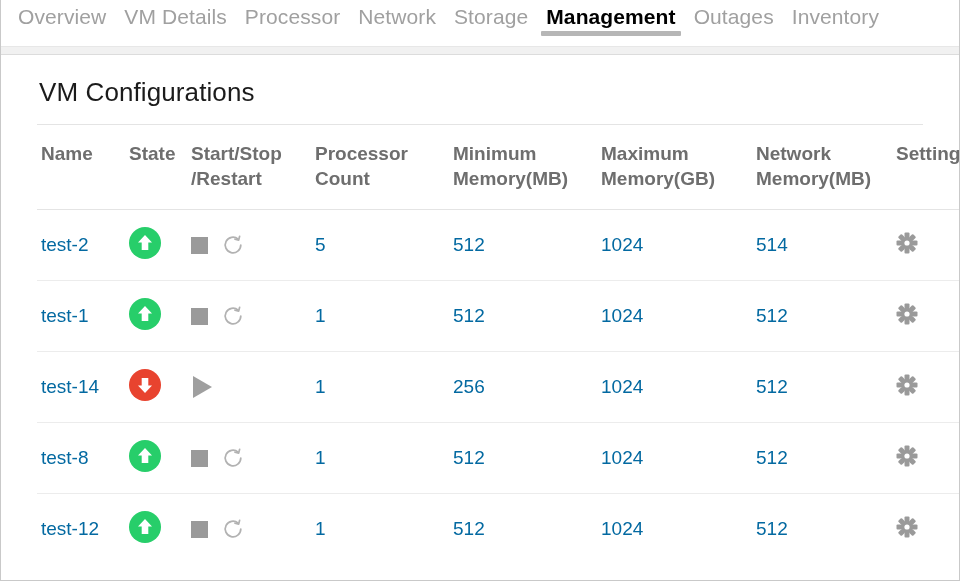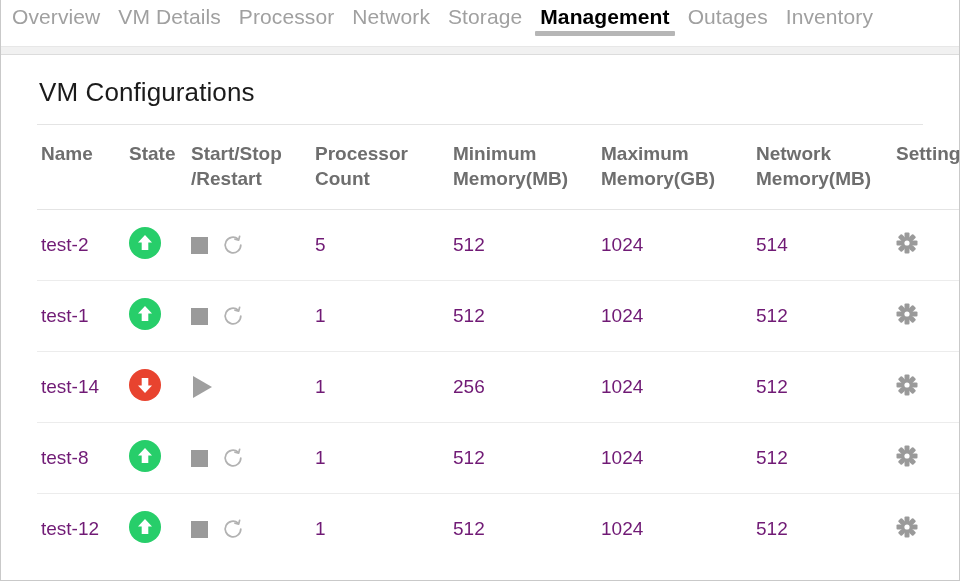--- a/index.html
+++ b/index.html
@@ -20,21 +20,21 @@
     border-right: 1px solid #c9c9c9;
     border-bottom: 1px solid #c9c9c9;
   }
 
   
   .tabbar {
     position: relative;
     height: 46px;
     display: flex;
     align-items: flex-start;
-    padding: 0 2px;
+    padding: 0 8px;
     background: #ffffff;
   }
   .tab {
     position: relative;
     font-size: 21px;
     line-height: 1;
     color: #a0a0a0;
     padding: 6px 9px 0 9px;
     white-space: nowrap;
     cursor: pointer;
@@ -89,21 +89,21 @@
     font-weight: bold;
     color: #6e6e6e;
     padding: 16px 4px 18px 4px;
     line-height: 1.32;
   }
   table.vmtable th.num { padding-left: 6px; }
   table.vmtable tr.headrow { border-bottom: 1px solid #e4e4e4; }
 
   table.vmtable td {
     font-size: 19px;
-    color: #701a75;
+    color: #0369a1;
     padding: 0 4px;
     height: 71px;
     vertical-align: middle;
     border-bottom: 1px solid #ececec;
   }
   table.vmtable tbody tr:last-child td { border-bottom: none; }
 
   
   .c-name     { width: 88px; }
   .c-state    { width: 62px; }

